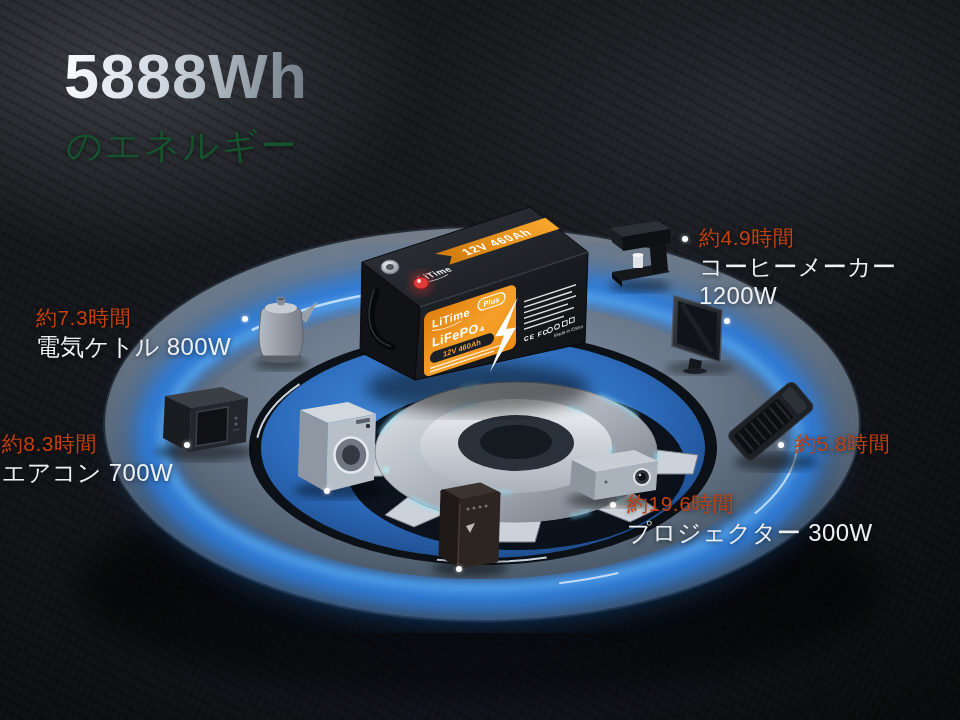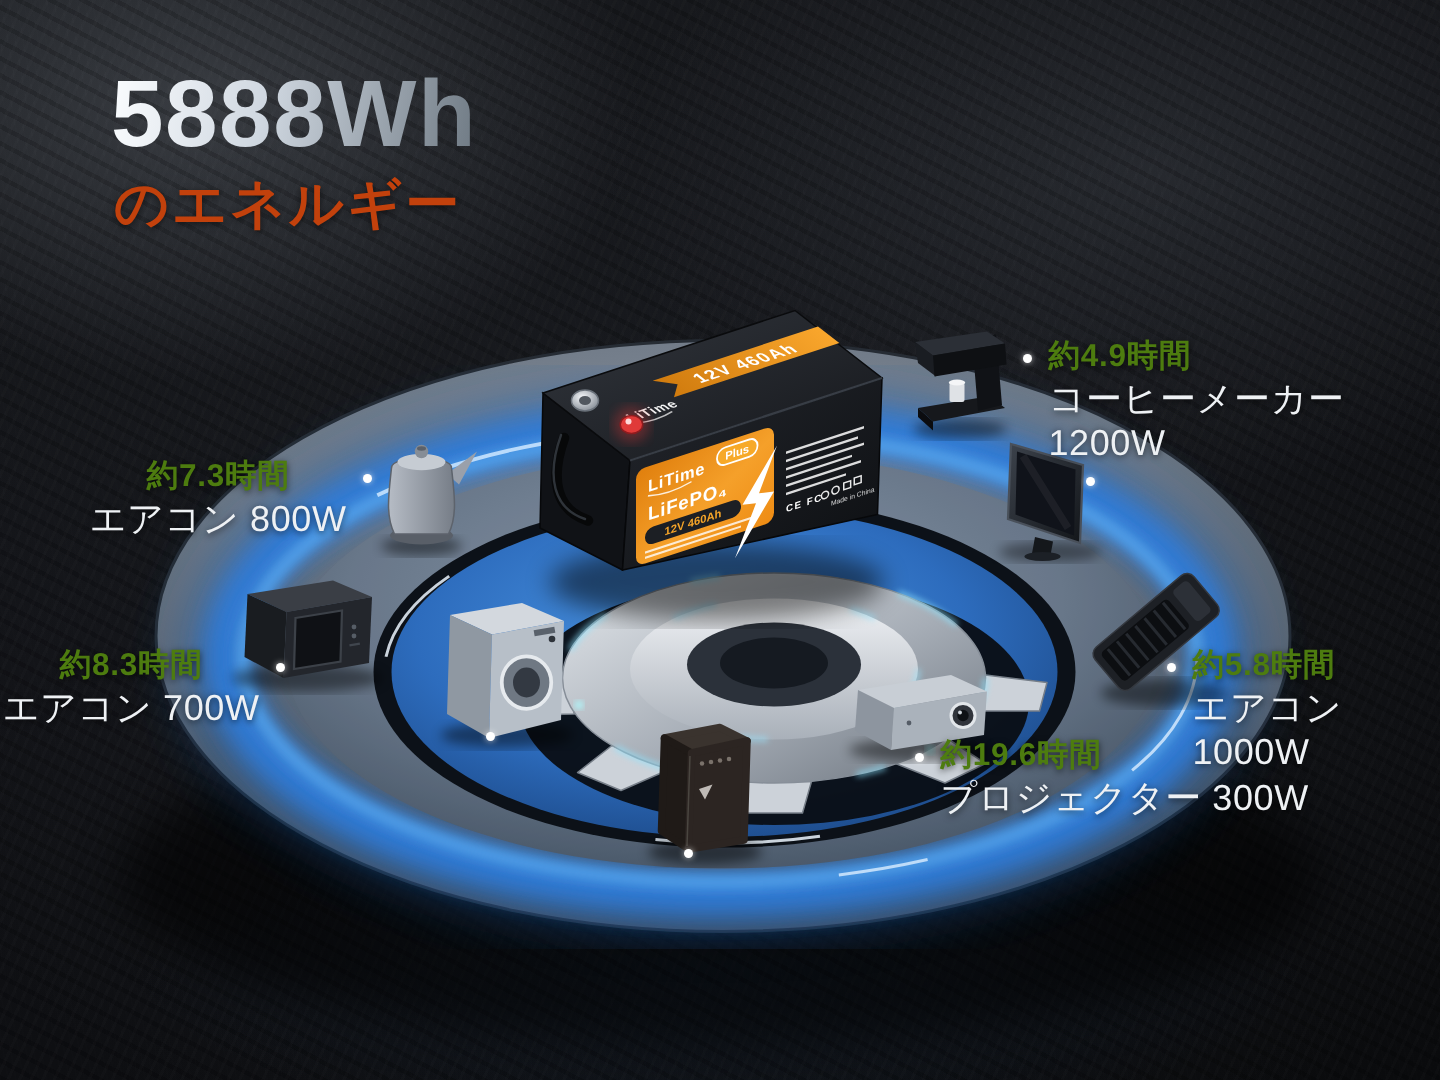--- a/index.html
+++ b/index.html
@@ -14,37 +14,37 @@
       linear-gradient(160deg,#1a1c20 0%,#111216 42%,#0a0b0d 100%);
   }
   .texture{
     position:absolute;inset:0;pointer-events:none;opacity:.55;
     background-image:
       repeating-linear-gradient(115deg, rgba(255,255,255,.022) 0 2px, rgba(0,0,0,0) 2px 7px),
       repeating-linear-gradient(28deg, rgba(0,0,0,.28) 0 3px, rgba(0,0,0,0) 3px 10px),
       repeating-linear-gradient(80deg, rgba(255,255,255,.012) 0 1px, rgba(0,0,0,0) 1px 5px);
   }
   .scene{position:absolute;inset:0;}
-  .title-block{position:absolute;left:74px;top:44px;z-index:5;}
+  .title-block{position:absolute;left:64px;top:44px;z-index:5;}
   .title-value{
     margin:0;font-size:63px;line-height:1.02;font-weight:800;letter-spacing:1px;
     background:linear-gradient(100deg,#fbfdff 0%,#cfd7e0 42%,#6e7983 100%);
     -webkit-background-clip:text;background-clip:text;color:transparent;
   }
   .title-caption{
-    margin:8px 0 0 2px;font-size:36px;line-height:1.1;font-weight:700;color:#c2410c;
+    margin:18px 0 0 2px;font-size:36px;line-height:1.1;font-weight:400;color:#14532d;
     letter-spacing:2px;text-shadow:0 1px 5px rgba(0,0,0,.55);
   }
   .ap-label{position:absolute;display:flex;z-index:6;gap:11px;}
   .ap-label .txt{display:flex;flex-direction:column;}
   .ap-label.leftside{flex-direction:row-reverse;}
-  .ap-label.leftside .txt{text-align:center;}
+  .ap-label.leftside .txt{text-align:left;}
   .dot{width:6px;height:6px;border-radius:50%;background:#fff;margin-top:10px;flex:0 0 auto;
        box-shadow:0 0 4px rgba(255,255,255,.7);}
-  .hours{font-size:21px;font-weight:700;color:#4d7c0f;line-height:1.15;letter-spacing:.5px;
+  .hours{font-size:21px;font-weight:400;color:#c2410c;line-height:1.15;letter-spacing:.5px;
          text-shadow:0 1px 5px rgba(0,0,0,.65);}
   .device{font-size:24px;font-weight:400;color:#eef1f4;line-height:1.2;margin-top:3px;
           letter-spacing:.4px;text-shadow:0 1px 5px rgba(0,0,0,.65);}
 </style>
 </head>
 <body>
 
 <div class="texture"></div>
 
 <svg class="scene" width="960" height="720" viewBox="0 0 960 720">
@@ -336,21 +336,20 @@
 </div>
 
 <div class="ap-label rightside" style="left:724px;top:308px">
   <span class="dot"></span>
 </div>
 
 <div class="ap-label rightside" style="left:778px;top:432px">
   <span class="dot"></span>
   <div class="txt">
     <div class="hours">約5.8時間</div>
-    <div class="device">エアコン 1000W</div>
   </div>
 </div>
 
 <div class="ap-label rightside" style="left:610px;top:492px">
   <span class="dot"></span>
   <div class="txt">
     <div class="hours">約19.6時間</div>
     <div class="device">プロジェクター 300W</div>
   </div>
 </div>
@@ -368,15 +367,15 @@
   <div class="txt">
     <div class="hours">約8.3時間</div>
     <div class="device">エアコン 700W</div>
   </div>
 </div>
 
 <div class="ap-label leftside" style="right:712px;top:306px">
   <span class="dot"></span>
   <div class="txt">
     <div class="hours">約7.3時間</div>
-    <div class="device">エアコン 800W</div>
+    <div class="device">電気ケトル 800W</div>
   </div>
 </div>
 
 </body></html>

